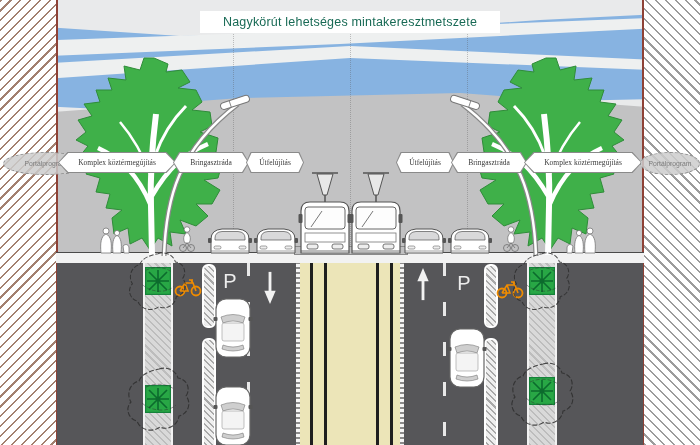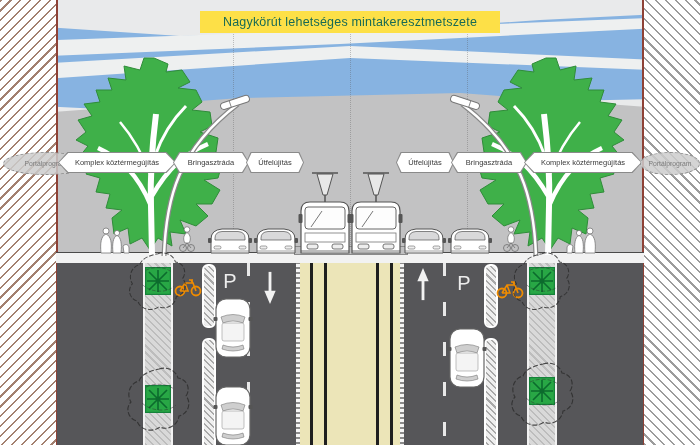--- a/index.html
+++ b/index.html
@@ -18,26 +18,26 @@
   .building.left{
     left:0;width:56px;border-right:2px solid #8e4136;
     background:repeating-linear-gradient(135deg,#a3806f 0 1.5px,rgba(0,0,0,0) 1.5px 7px),#fff;
   }
   .building.right{
     left:642px;width:58px;border-left:2px solid #8e4136;
     background:repeating-linear-gradient(45deg,#9c9c9c 0 1.5px,rgba(0,0,0,0) 1.5px 7px),#fff;
   }
   
   .title-banner{
-    left:200px;top:11px;width:300px;height:22px;background:#fde047;
+    left:200px;top:11px;width:300px;height:22px;background:#ffffff;
     display:flex;align-items:center;justify-content:center;
     font-size:12.5px;color:#186a55;letter-spacing:.2px;z-index:12;
   }
   
-  .hex{height:21px;top:152px;z-index:11;}
+  .hex{height:21px;top:152px;z-index:11;font-family:Liberation Serif, serif;}
   .hex .shell{position:absolute;inset:0;background:#8a8a8a;
     clip-path:polygon(0 50%,8% 0,92% 0,100% 50%,92% 100%,8% 100%);}
   .hex .inner{position:absolute;inset:1px;background:#fff;
     clip-path:polygon(0 50%,8% 0,92% 0,100% 50%,92% 100%,8% 100%);
     display:flex;align-items:center;justify-content:center;
     font-size:7.5px;color:#3a3a3a;white-space:nowrap;}
   .oval{
     top:152px;height:21px;border-radius:50%;
     background:rgba(205,205,205,.85);border:1px dashed #8f8f8f;
     display:flex;align-items:center;justify-content:center;

